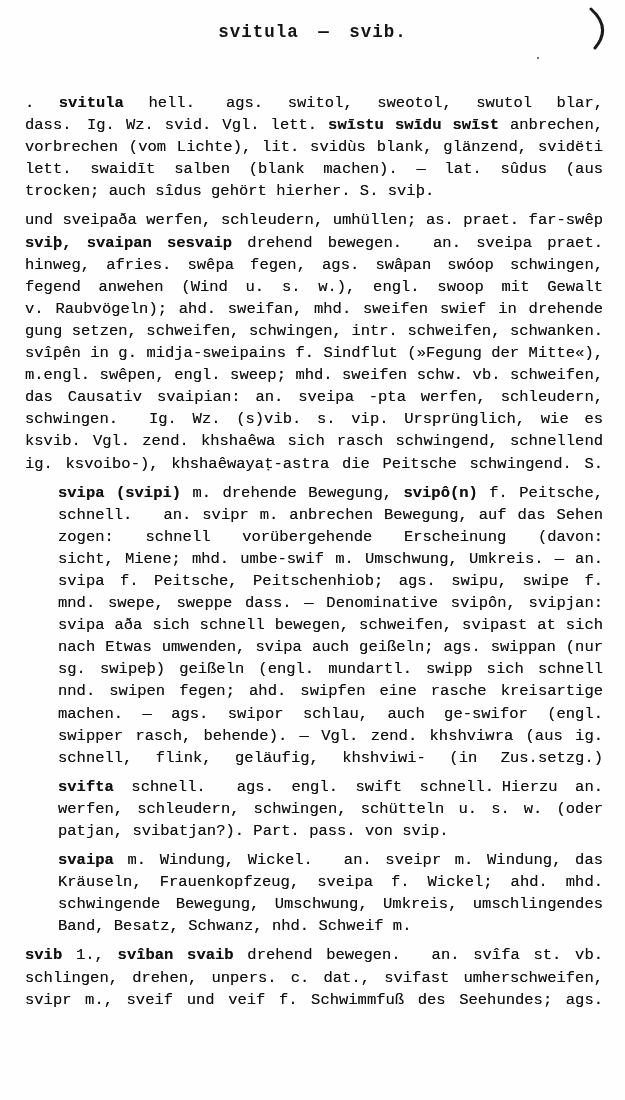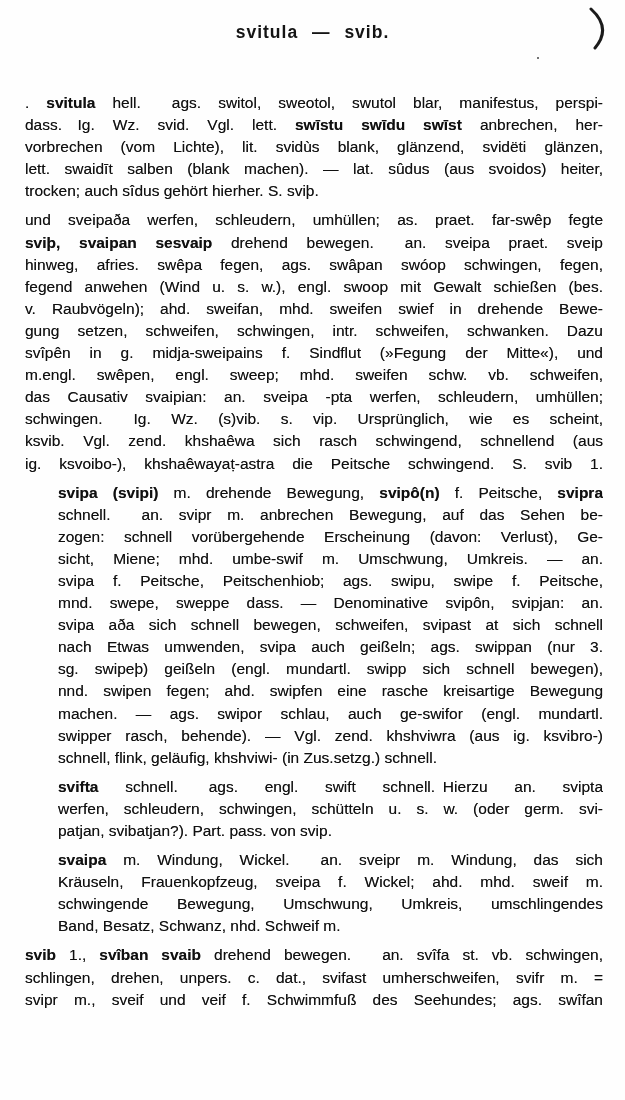--- a/index.html
+++ b/index.html
@@ -6,21 +6,21 @@
     margin: 0;
     padding: 0;
     background: #ffffff;
   }
   .page {
     position: relative;
     width: 625px;
     height: 1100px;
     background: #fefefe;
     overflow: hidden;
-    font-family: Liberation Sans, sans-serif;
+    font-family: Liberation Mono, monospace;
     color: #101010;
   }
   .running-head {
     position: absolute;
     top: 22px;
     left: 0;
     width: 625px;
     text-align: center;
     font-size: 17.5px;
     font-weight: 600;

